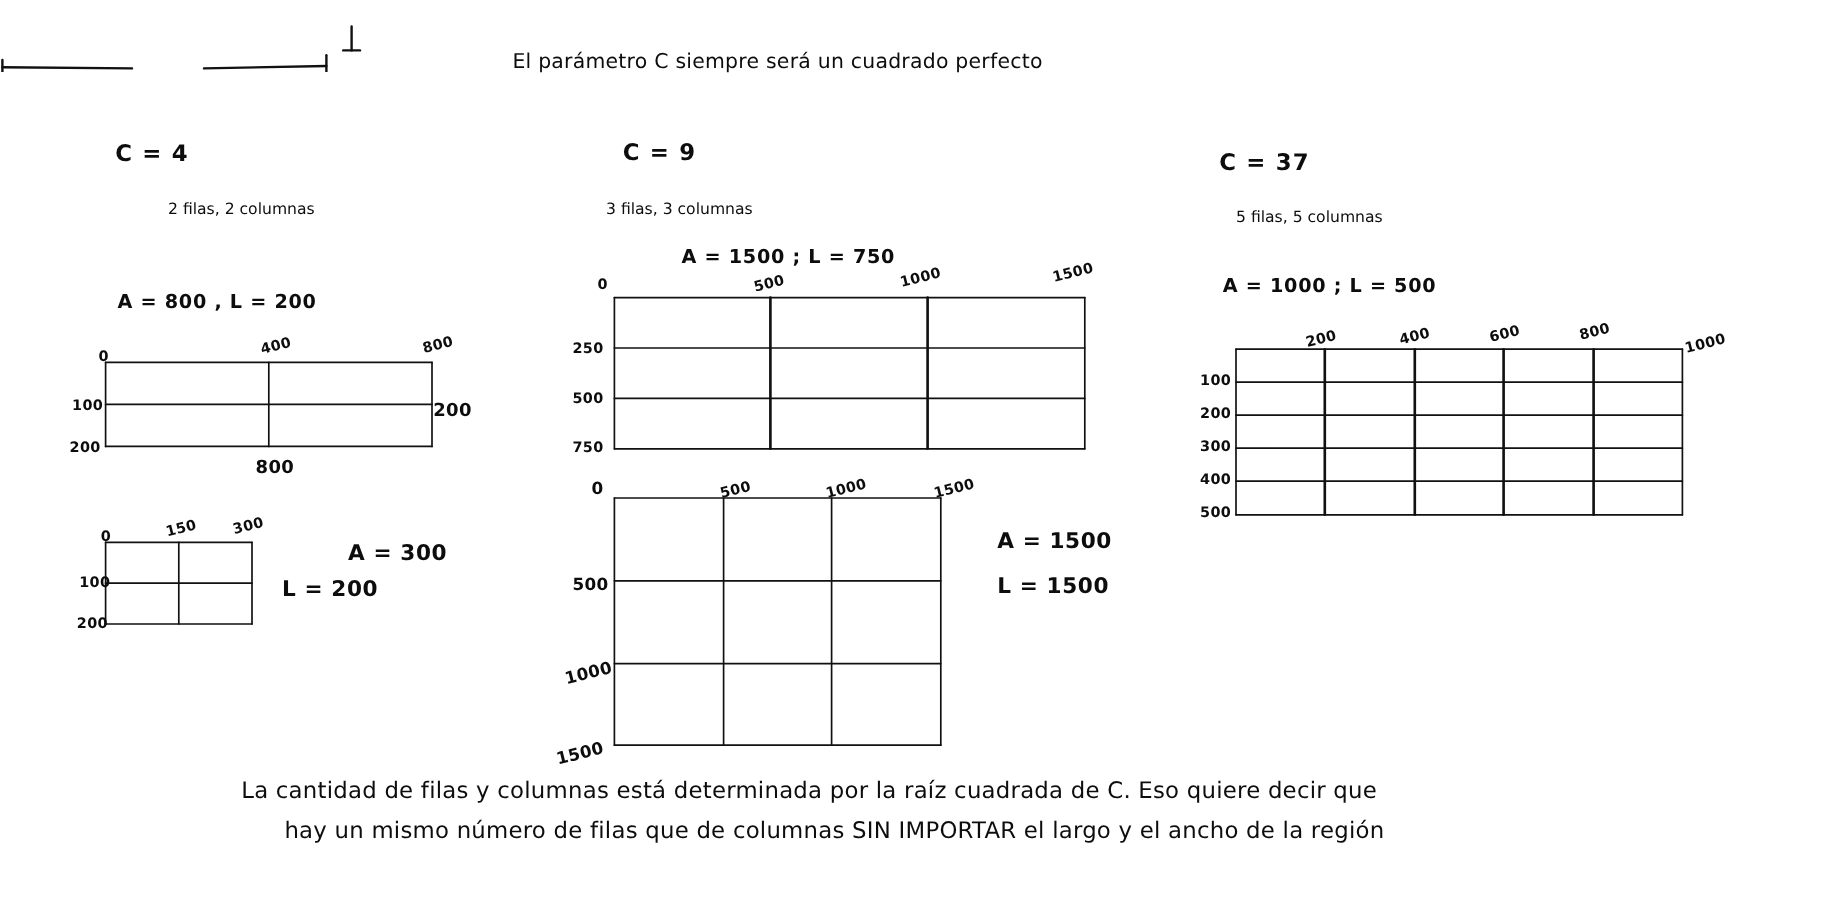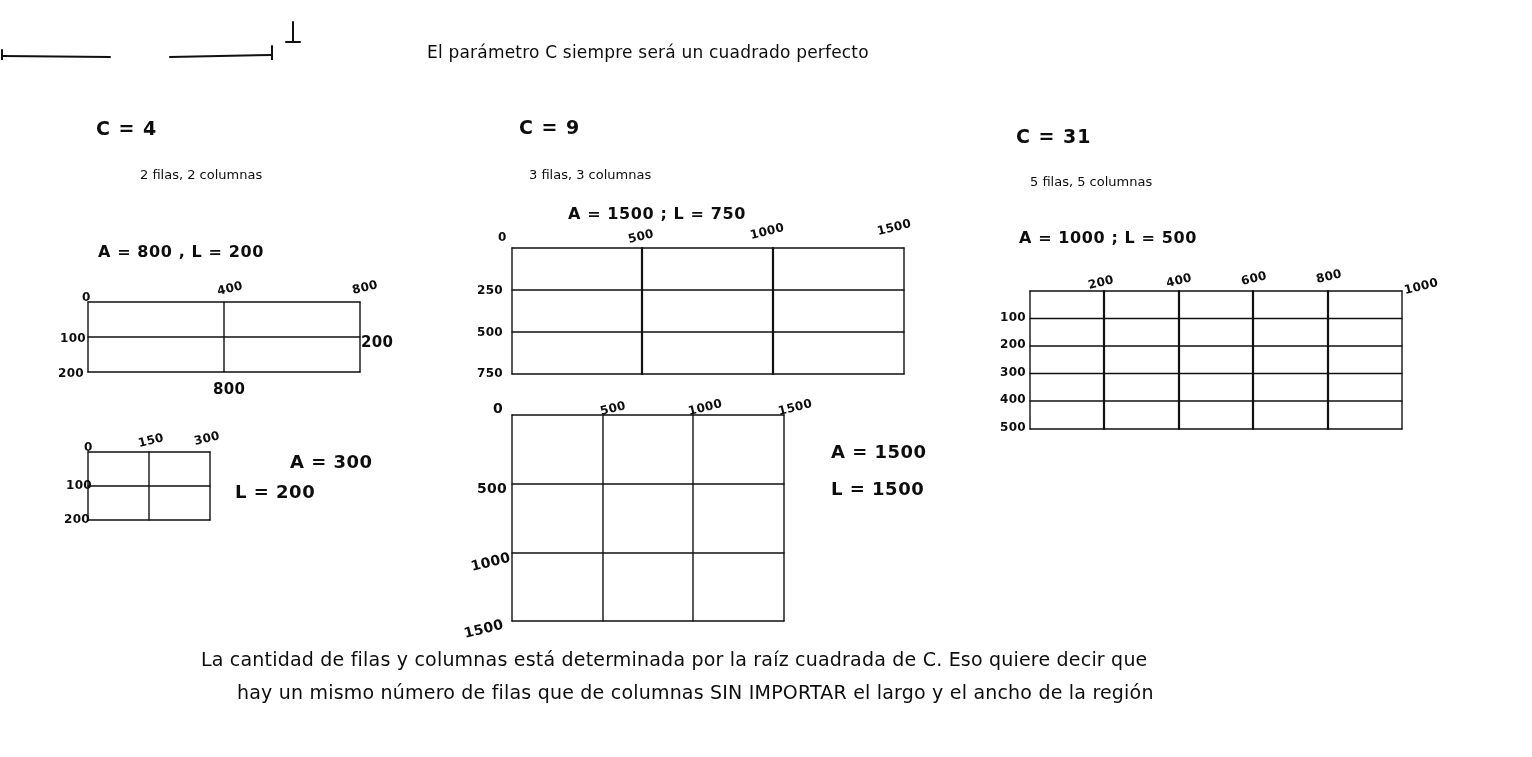--- a/index.html
+++ b/index.html
@@ -142,21 +142,21 @@
   <div class="txt tick tick-rot" style="left:140px; top:436px;">150</div>
   <div class="txt tick tick-rot" style="left:196px; top:434px;">300</div>
   <div class="txt tick" style="left:66px; top:478px;">100</div>
   <div class="txt tick" style="left:64px; top:512px;">200</div>
 
   <div class="txt big" style="left:245px; top:451px;margin-left:45px;">A = 300</div>
   <div class="txt big" style="left:235px; top:481px;">L = 200</div>
 
   
   <div class="txt cval" style="left:519px; top:116px;">C = 9</div>
-  <div class="txt sub" style="left:529px; top:167px;">3 filas, 3 columnas</div>
+  <div class="txt sub" style="left:505px; top:167px;">3 filas, 3 columnas</div>
 
   
   <div class="txt al" style="left:556px; top:204px;margin-left:12px;">A = 1500 ;  L = 750</div>
 
   <svg class="grid-svg" style="left:512px; top:248px; width:400px; height:128px;" width="400" height="128" viewBox="0 0 400 128">
     <line x1="0" y1="0" x2="392" y2="0"></line>
     <line x1="0" y1="42" x2="392" y2="42"></line>
     <line x1="0" y1="84" x2="392" y2="84"></line>
     <line x1="0" y1="126" x2="392" y2="126"></line>
     <line x1="0" y1="0" x2="0" y2="126"></line>
@@ -192,21 +192,21 @@
   <div class="txt tick tick-rot" style="left:780px; top:404px;">1500</div>
 
   <div class="txt tick" style="left:477px; top:480px; font-size:14px;">500</div>
   <div class="txt tick tick-rot" style="left:473px; top:558px; font-size:14px;">1000</div>
   <div class="txt tick tick-rot" style="left:466px; top:625px; font-size:14px;">1500</div>
 
   <div class="txt big" style="left:831px; top:441px;">A = 1500</div>
   <div class="txt big" style="left:831px; top:478px;">L = 1500</div>
 
   
-  <div class="txt cval" style="left:1016px; top:125px;">C = 31</div>
+  <div class="txt cval" style="left:1016px; top:125px;">C = 37</div>
   <div class="txt sub" style="left:1030px; top:174px;">5 filas, 5 columnas</div>
 
   <div class="txt al" style="left:1019px; top:228px;">A = 1000 ;  L = 500</div>
 
   <svg class="grid-svg" style="left:1030px; top:291px; width:380px; height:140px;" width="380" height="140" viewBox="0 0 380 140">
     <line x1="0" y1="0" x2="372" y2="0"></line>
     <line x1="0" y1="27.5" x2="372" y2="27.5"></line>
     <line x1="0" y1="55" x2="372" y2="55"></line>
     <line x1="0" y1="82.5" x2="372" y2="82.5"></line>
     <line x1="0" y1="110" x2="372" y2="110"></line>

